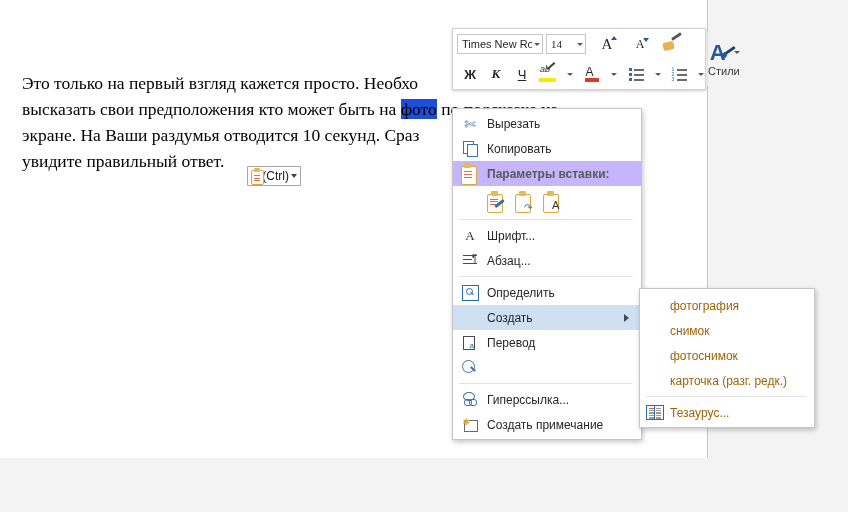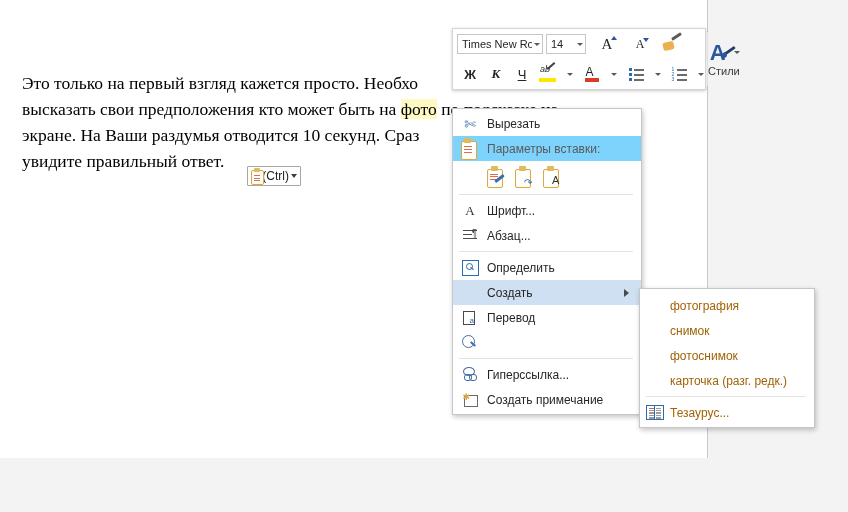--- a/index.html
+++ b/index.html
@@ -16,21 +16,21 @@
     background:#ffffff;
     border-right:1px solid #c8c8c8;
   }
   #doc-text{
     position:absolute;left:22px;top:70px;width:560px;
     font-family:"Liberation Serif","DejaVu Serif",serif;
     font-size:17.5px;line-height:26px;color:#000;
     white-space:nowrap;
   }
   #doc-text .line{height:26px;}
-  .sel{background:#fef9c3;}
+  .sel{background:#1d4ed8;}
 
   
   #paste-btn{
     position:absolute;left:247px;top:166px;
     width:54px;height:20px;
     background:#ffffff;border:1px solid #a6a6a6;
     border-radius:1px;
     display:flex;align-items:center;gap:2px;
     padding:0 3px;box-sizing:border-box;
     font-size:11px;color:#1b1b1b;
@@ -58,21 +58,21 @@
     margin:3px 0;
   }
   .fontbox{
     height:20px;border:1px solid #c6c6c6;background:#fff;
     display:flex;align-items:center;padding:0 2px 0 4px;
     font-size:11px;color:#262626;box-sizing:border-box;
   }
   #font-name{width:86px;}
   #font-name .nm{flex:1;overflow:hidden;white-space:nowrap;}
   #font-size{width:40px;margin-left:3px;}
-  #font-size .nm{flex:1;}
+  #font-size .nm{flex:1;font-family:Liberation Serif, serif;}
   .caret-t{
     width:0;height:0;border-left:3px solid transparent;
     border-right:3px solid transparent;border-top:3px solid #5a5a5a;
     margin-left:2px;flex:0 0 auto;
   }
   .tbtn{
     height:24px;min-width:22px;display:flex;align-items:center;
     justify-content:center;font-size:13px;color:#262626;
     padding:0 2px;
   }
@@ -122,21 +122,21 @@
     background:#ffffff;border:1px solid #c6c6c6;
     box-shadow:1px 2px 5px rgba(0,0,0,.23);
     padding:2px 0;box-sizing:border-box;
   }
   .mi{
     height:25px;display:flex;align-items:center;
     font-size:12px;color:#262626;cursor:default;
   }
   .mi .ic{width:34px;display:flex;align-items:center;justify-content:center;flex:0 0 34px;}
   .mi .tx{flex:1;}
-  .mi.hdr{background:#7dd3fc;color:#5a5a5a;}
+  .mi.hdr{background:#c4b5fd;color:#5a5a5a;font-weight:bold;}
   .mi.sel-row{background:#cfe0f2;}
   .mi .arrow{
     width:0;height:0;border-top:4px solid transparent;
     border-bottom:4px solid transparent;border-left:5px solid #4a4a4a;
     margin-right:12px;
   }
   .sep{height:1px;background:#e2e2e2;margin:3px 8px 3px 6px;}
   
   #paste-row{height:30px;display:flex;align-items:center;padding-left:34px;gap:9px;}
   .clip{position:relative;width:19px;height:21px;}
@@ -333,20 +333,29 @@
 
 <div id="ctx">
 
   <div class="mi">
     <span class="ic">
       <span class="i-scissors">✄</span>
     </span>
     <span class="tx">Вырезать</span>
   </div>
 
+  <div class="mi">
+    <span class="ic">
+      <span class="i-copy">
+          <span class="s1"></span>
+          <span class="s2"></span>
+        </span>
+    </span>
+    <span class="tx">Копировать</span>
+  </div>
 
   <div class="mi hdr">
     <span class="ic">
       <span class="clip">
         <span class="body"></span>
           <span class="top"></span>
           <span class="fill"></span>
         <span class="ln" style="top:8px;"></span>
           <span class="ln" style="top:11px;"></span>
         <span class="ln" style="top:14px;"></span>

